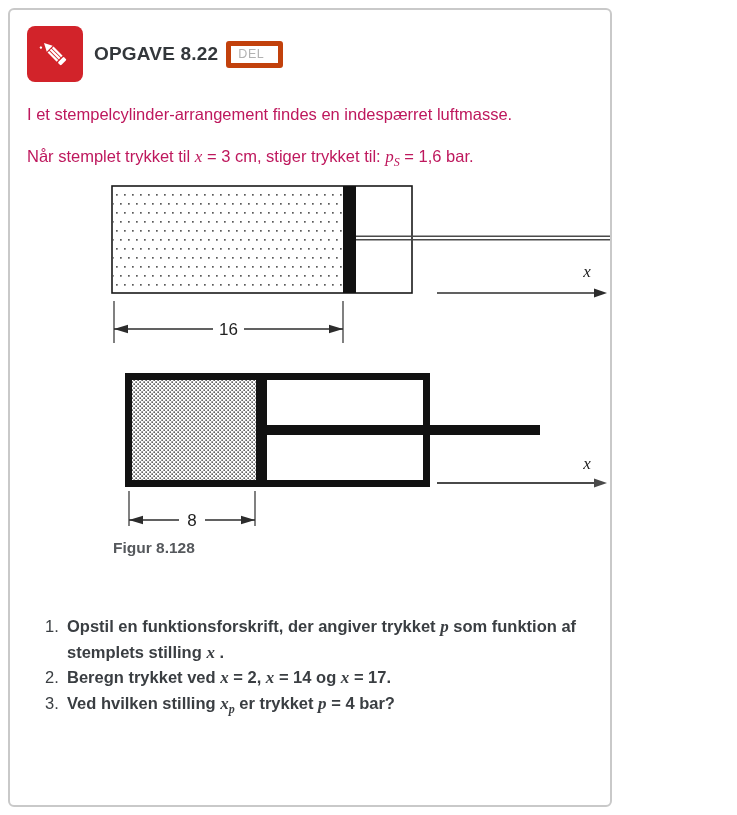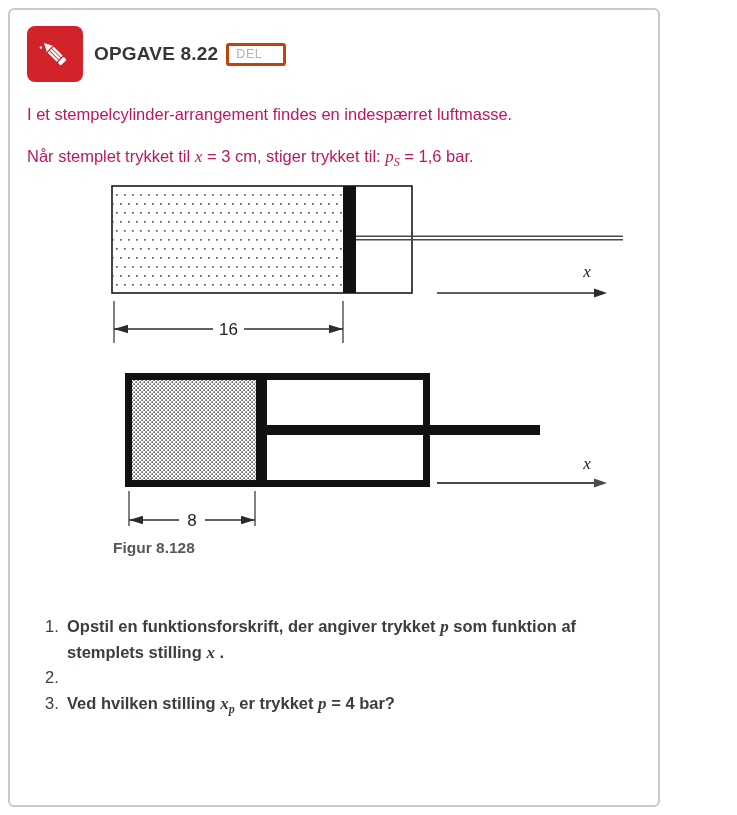--- a/index.html
+++ b/index.html
@@ -4,21 +4,21 @@
 <style>
   html, body {
     margin: 0; padding: 0;
     width: 737px; height: 815px;
     background: #ffffff;
     font-family: "Liberation Sans", sans-serif;
   }
   .card {
     position: absolute;
     left: 8px; top: 8px;
-    width: 652px; height: 799px;
+    width: 604px; height: 799px;
     box-sizing: border-box;
     background: #ffffff;
     border: 2px solid #c9c9c9;
     border-radius: 6px;
     padding: 16px 20px 0 17px;
     overflow: hidden;
   }
   .header { display: flex; align-items: center; height: 56px; }
   .icon-box {
     width: 56px; height: 56px; flex: none;
@@ -28,23 +28,23 @@
   }
   .title {
     margin: 0 0 0 11px;
     font-size: 19px; font-weight: 700;
     color: #33373b; letter-spacing: 0.2px;
   }
   .badge {
     margin-left: 8px;
     font-size: 12.5px;
     color: #b2b2b2;
-    border: 3px solid #c2410c;
+    border: 5px solid #c2410c;
     border-radius: 3px;
-    padding: 1px 21px 2px 7px;
+    padding: 1px 14px 2px 7px;
     letter-spacing: 0.5px;
     background: #fff;
     cursor: pointer;
   }
   p.body {
     margin: 21px 0 0 0;
     font-size: 16.5px;
     line-height: 21px;
     color: #be185d;
   }
@@ -162,20 +162,21 @@
     </svg>
   </div>
 
   <div class="questions">
     <div class="q-row">
       <span class="q-num">1.</span>
       <span class="q-text"><span>Opstil en funktionsforskrift, der angiver trykket </span><span class="mvar">p</span><span> som funktion af stemplets stilling </span><span class="mvar">x</span><span> .</span></span>
     </div>
     <div class="q-row">
       <span class="q-num">2.</span>
+      <span class="q-text"><span>Beregn trykket ved </span><span class="mvar">x</span><span> = 2, </span><span class="mvar">x</span><span> = 14 og </span><span class="mvar">x</span><span> = 17.</span></span>
     </div>
     <div class="q-row">
       <span class="q-num">3.</span>
       <span class="q-text"><span>Ved hvilken stilling </span><span class="mvar">x</span><sub class="msub">p</sub><span> er trykket </span><span class="mvar">p</span><span> = 4 bar?</span></span>
     </div>
   </div>
 
 </div>
 
 </body></html>

